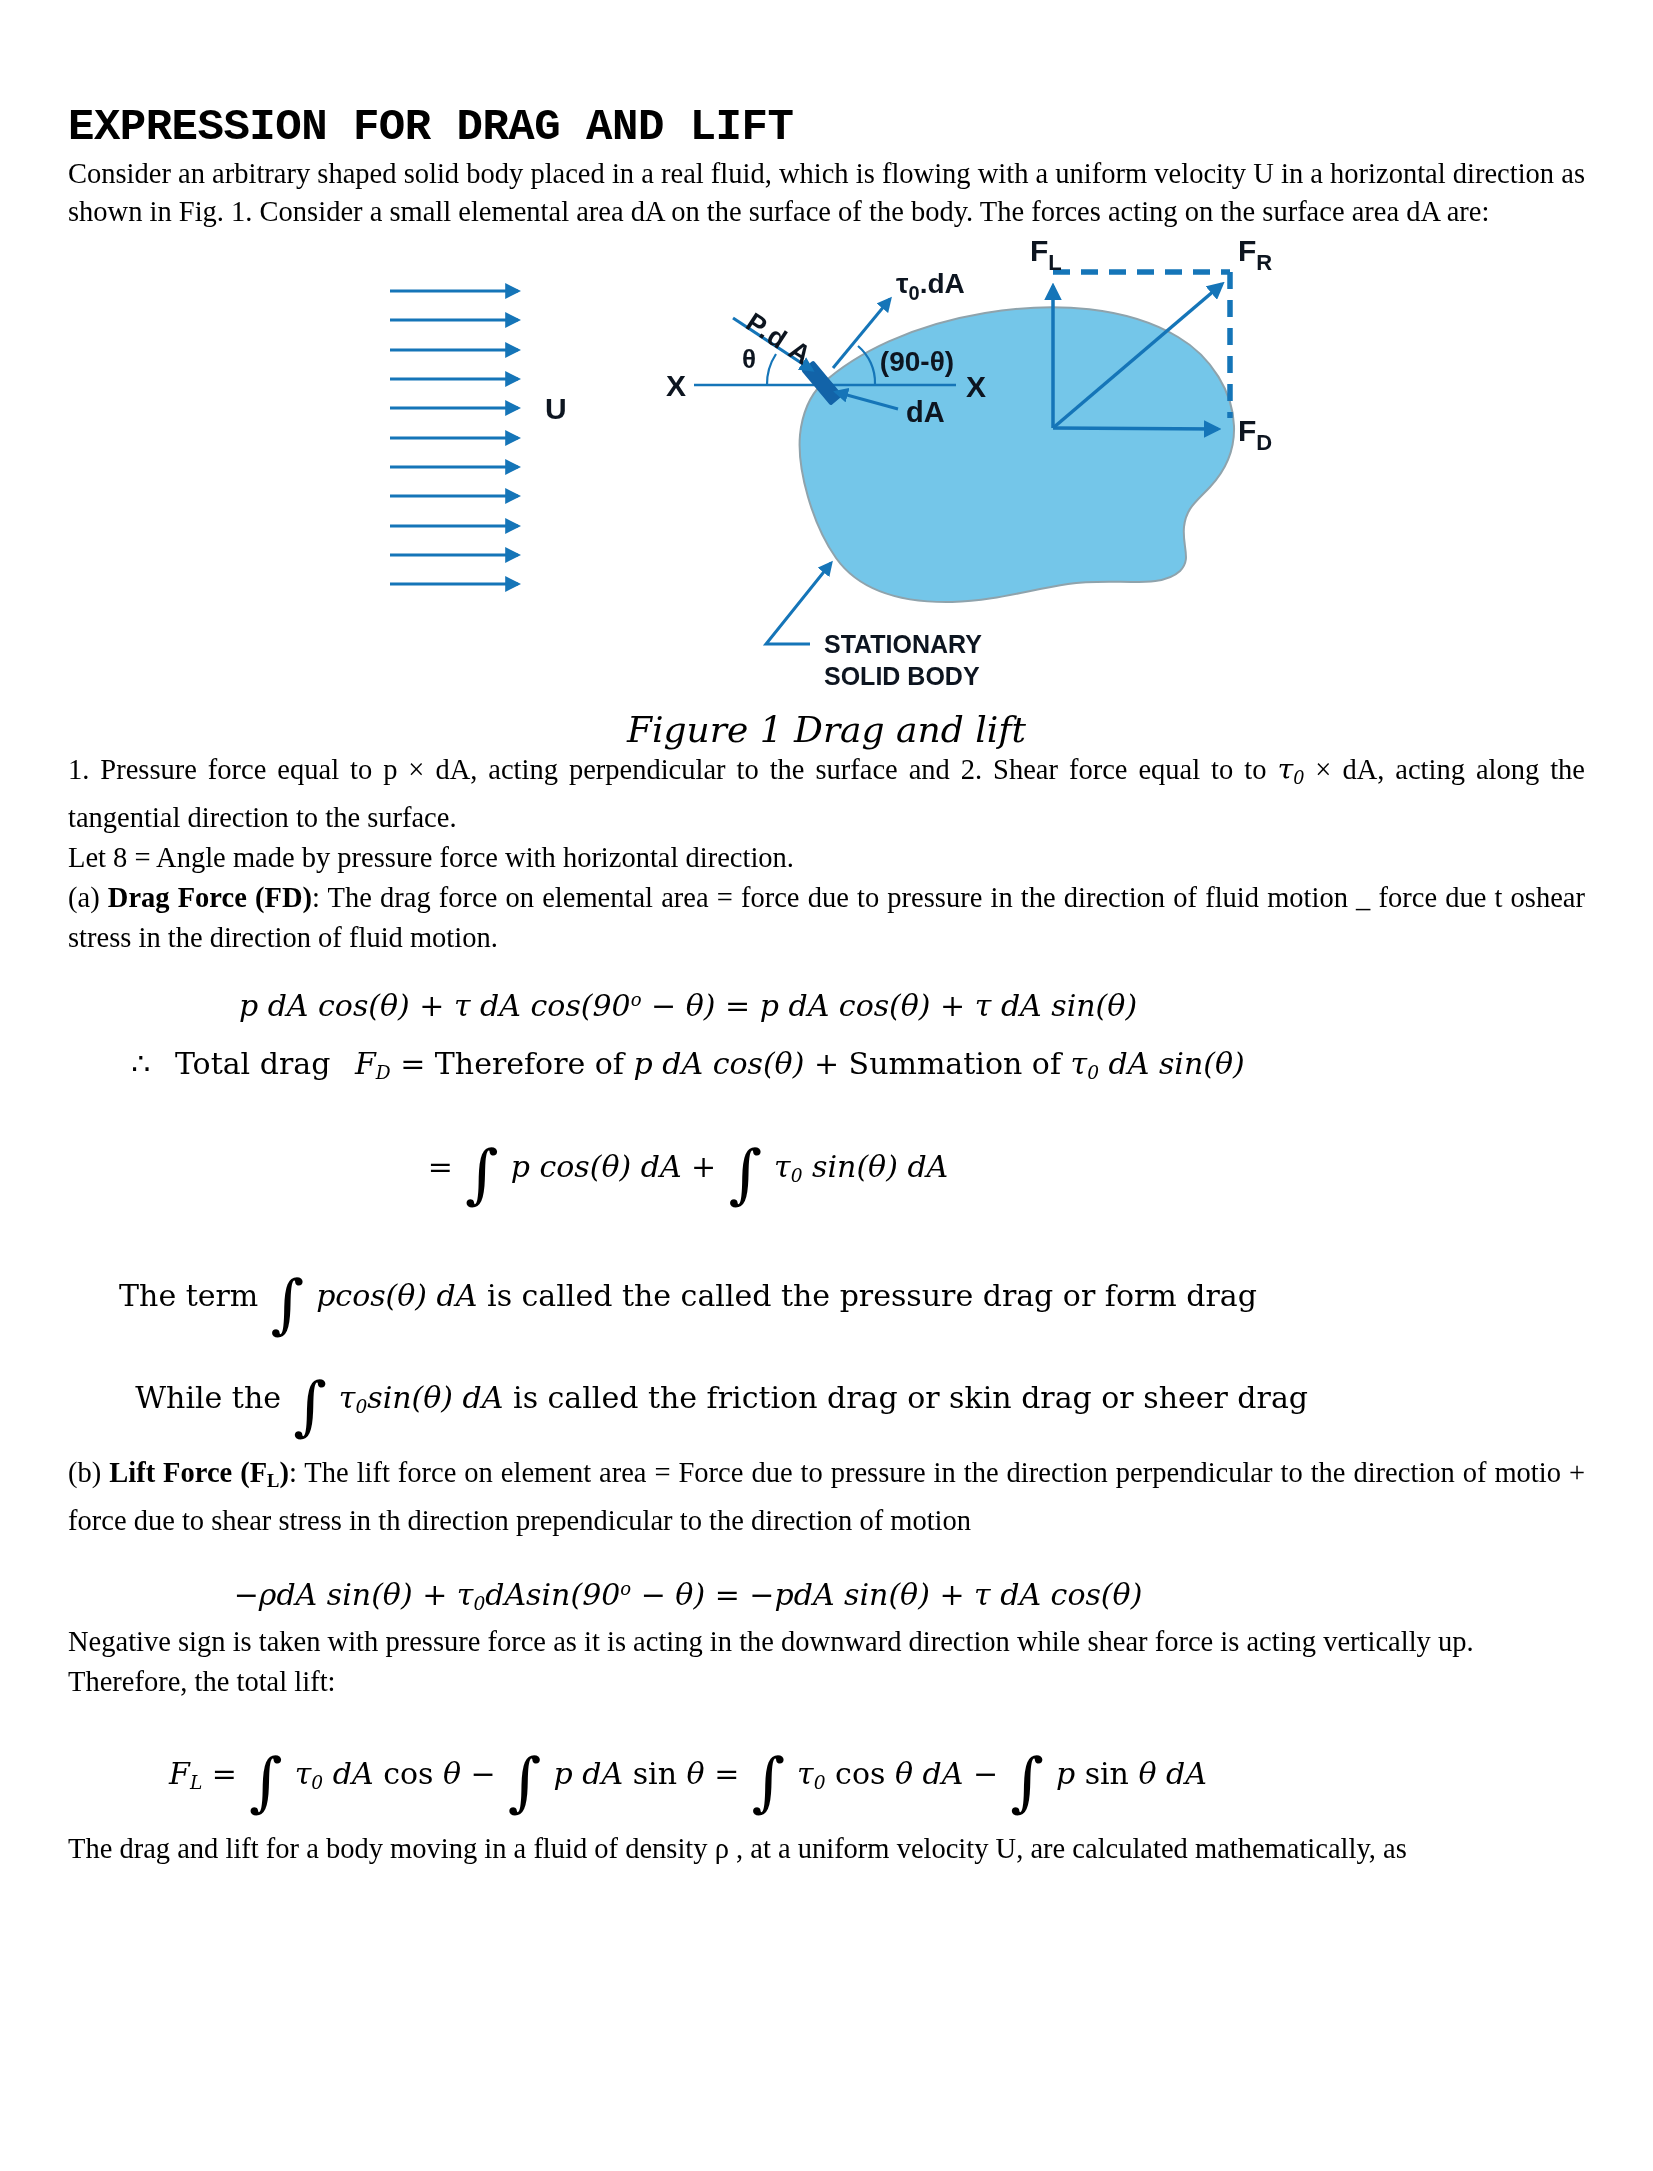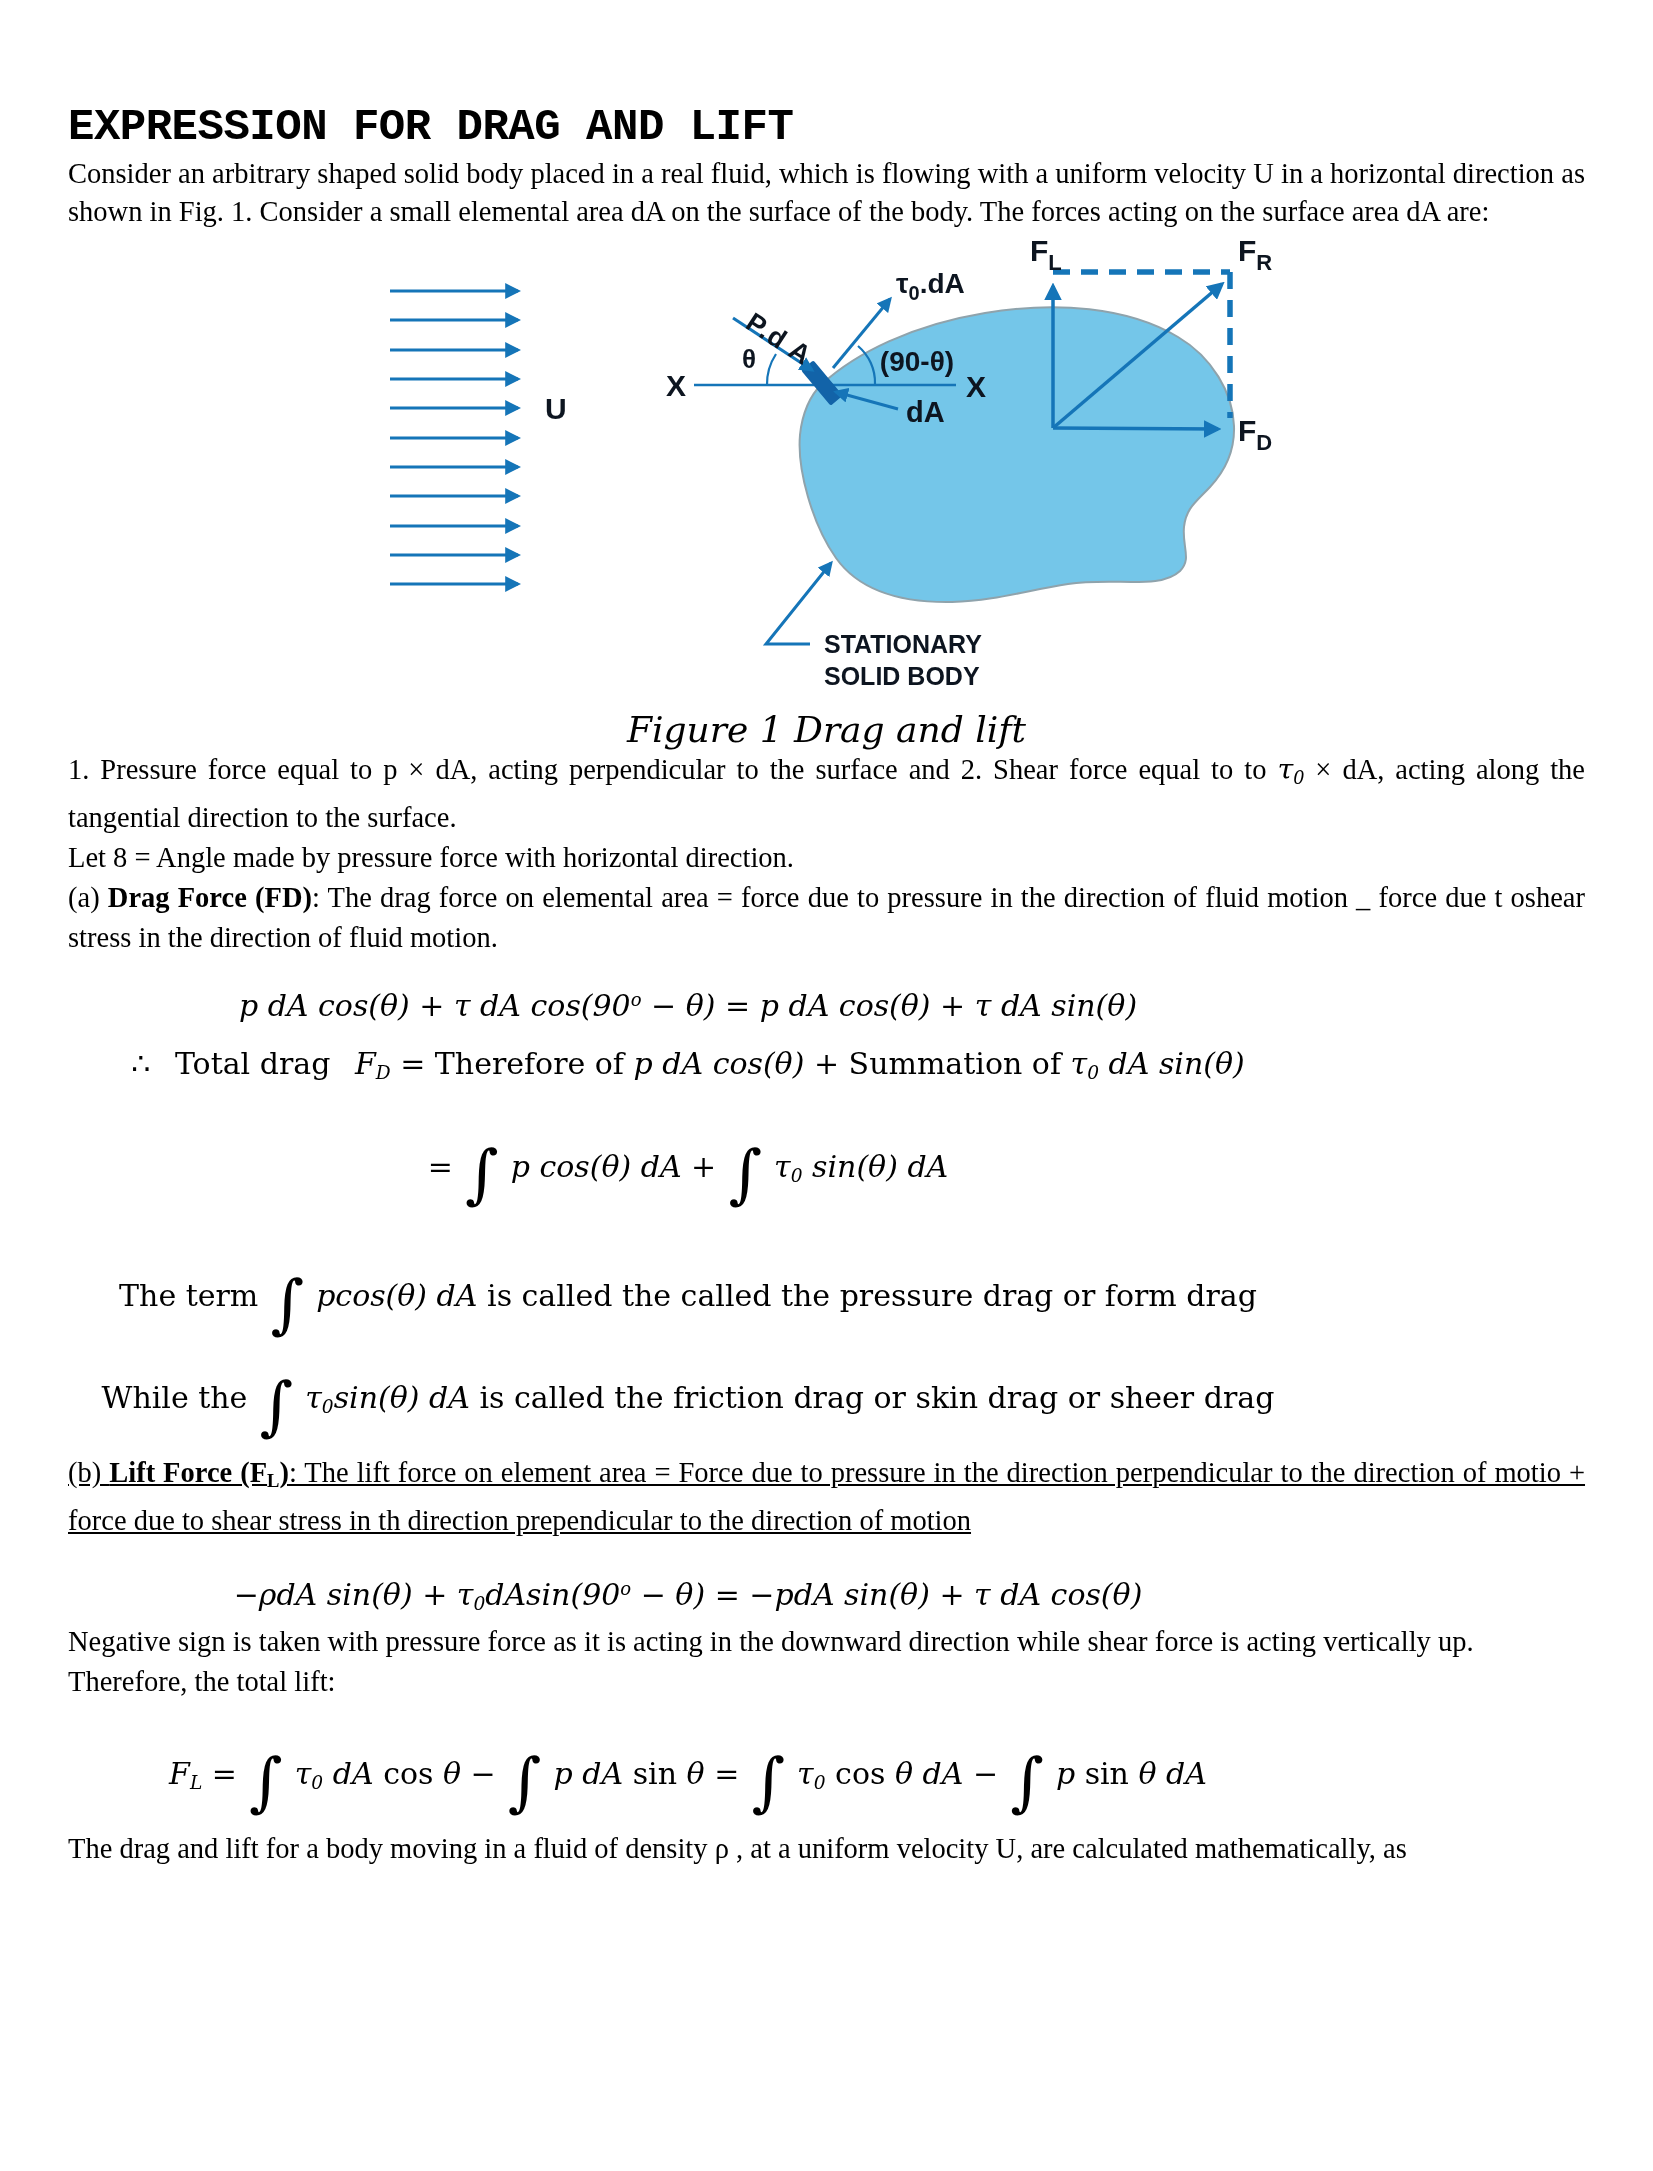--- a/index.html
+++ b/index.html
@@ -24,22 +24,22 @@
   .seg-it{font-style:italic;}
   .seg-rm{font-style:normal;}
   .seg-sub{font-style:italic;font-size:0.62em;vertical-align:-0.28em;}
   .seg-sup{font-style:italic;font-size:0.6em;vertical-align:0.55em;}
   .seg-int{font-style:italic;font-size:2.15em;line-height:0;vertical-align:-0.3em;
            padding:0 0.04em;}
   .eq1{margin-top:24px;}
   .eq2{margin-top:22px;}
   .eq3{margin-top:30px;}
   .term1{margin-top:28px;}
-  .term2{margin-top:10px;}
-  .liftp{margin-top:52px;line-height:44px;text-decoration:underline;}
+  .term2{margin-top:10px;text-align:right;}
+  .liftp{margin-top:52px;line-height:44px;}
   .eq4{margin-top:30px;}
   .negnote{margin-top:30px;}
   .thm{margin-top:26px;}
   .eq5{margin-top:26px;}
   .closing{margin-top:28px;}
   .b{font-weight:bold;}
   .mi{font-family:"DejaVu Serif",serif;font-style:italic;}
   .bsub{font-size:0.65em;vertical-align:-0.25em;}
   .msub{font-size:0.62em;vertical-align:-0.28em;font-family:"DejaVu Serif",serif;font-style:italic;}
 </style>

